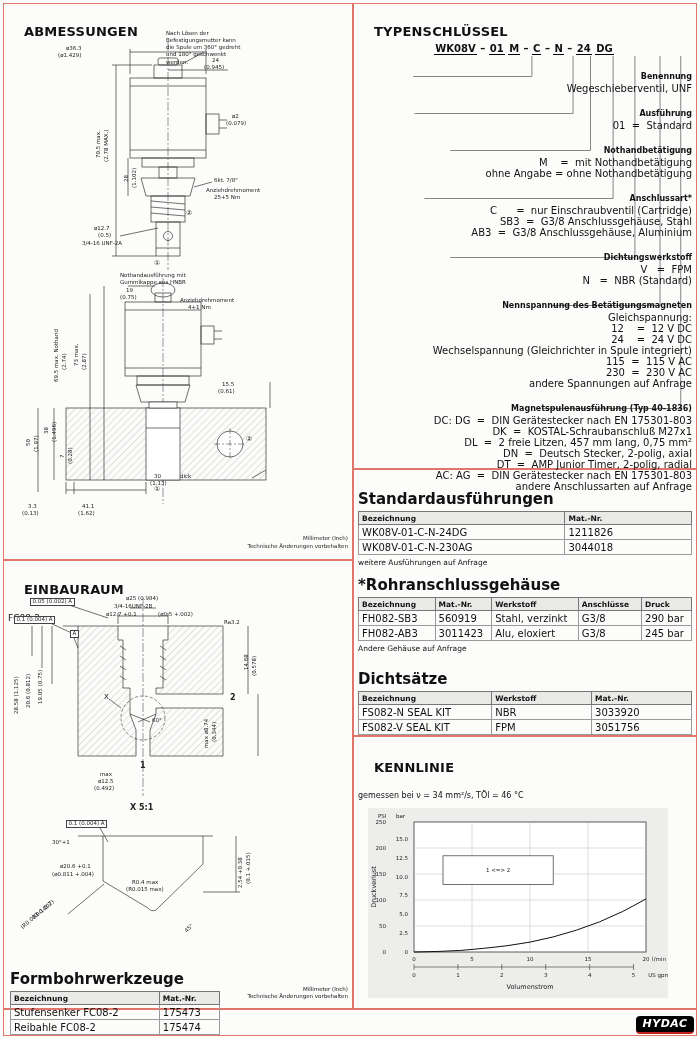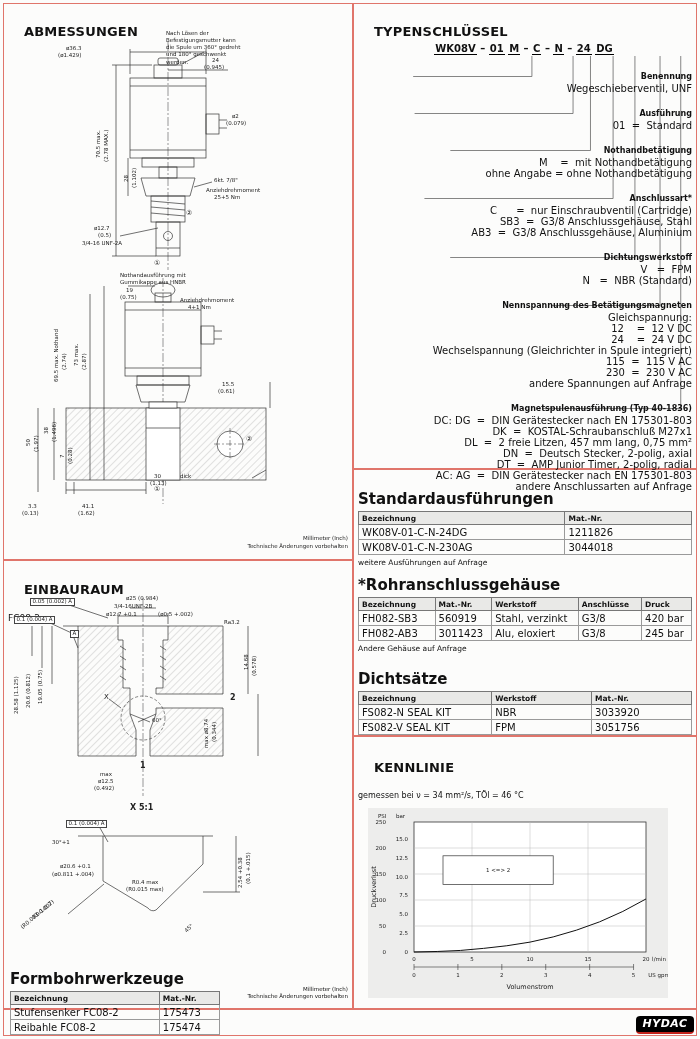--- a/index.html
+++ b/index.html
@@ -456,21 +456,21 @@
             <th>Druck</th>
           </tr>
         </thead>
         <tbody>
 
             <tr>
               <td>FH082-SB3</td>
               <td>560919</td>
               <td>Stahl, verzinkt</td>
               <td>G3/8</td>
-              <td>420 bar</td>
+              <td>290 bar</td>
             </tr>
 
             <tr>
               <td>FH082-AB3</td>
               <td>3011423</td>
               <td>Alu, eloxiert</td>
               <td>G3/8</td>
               <td>245 bar</td>
             </tr>
           </tbody>

